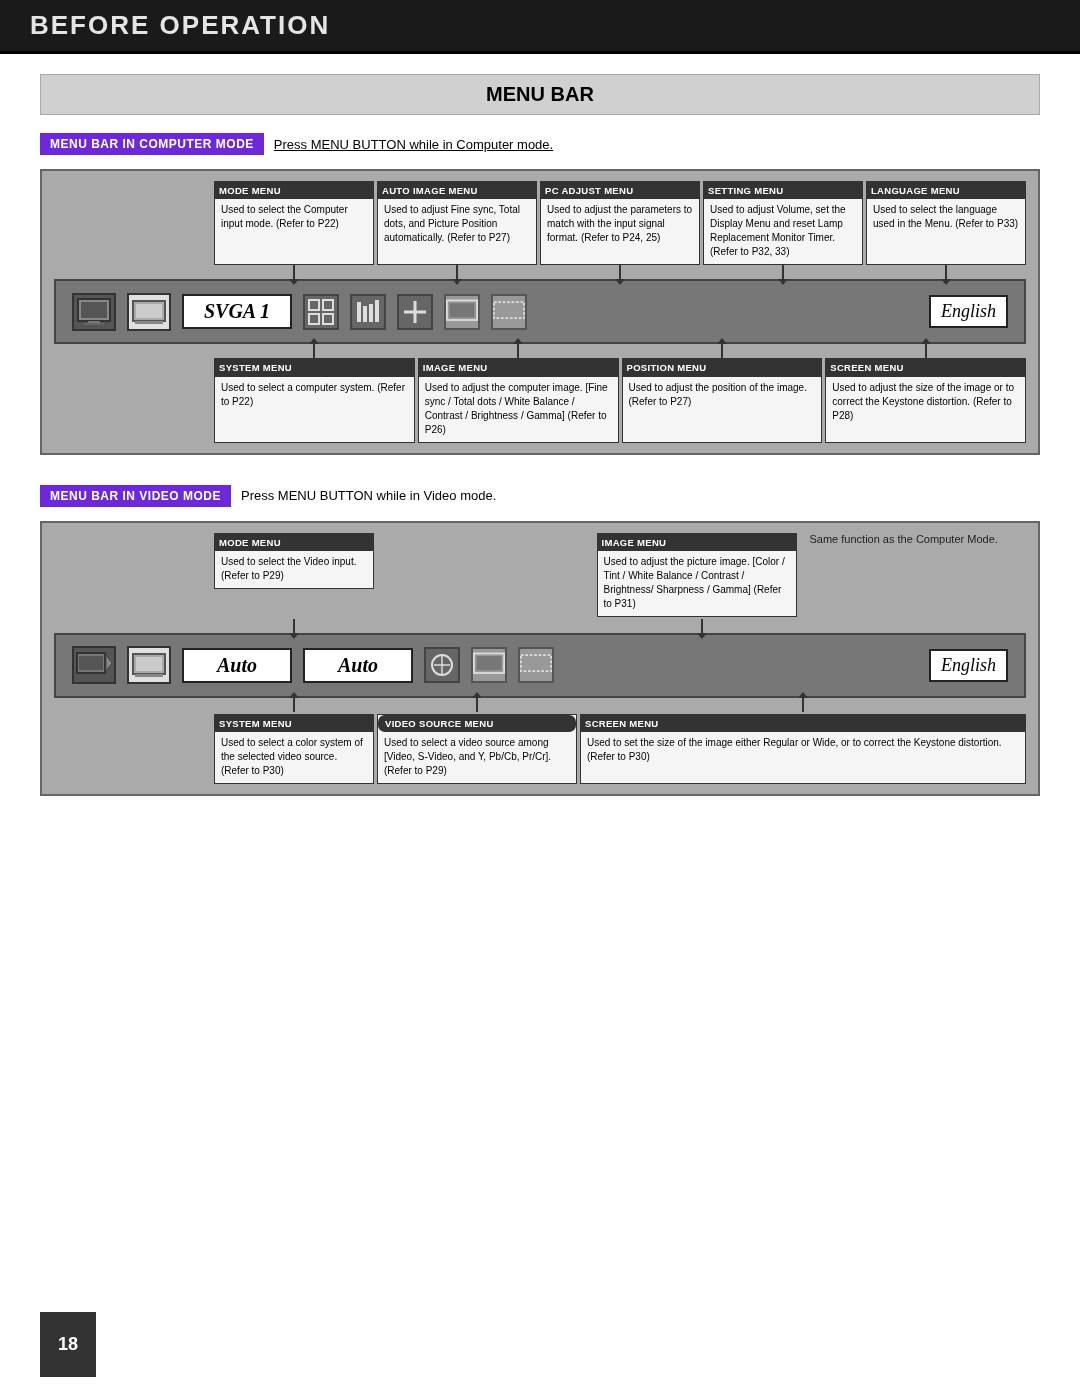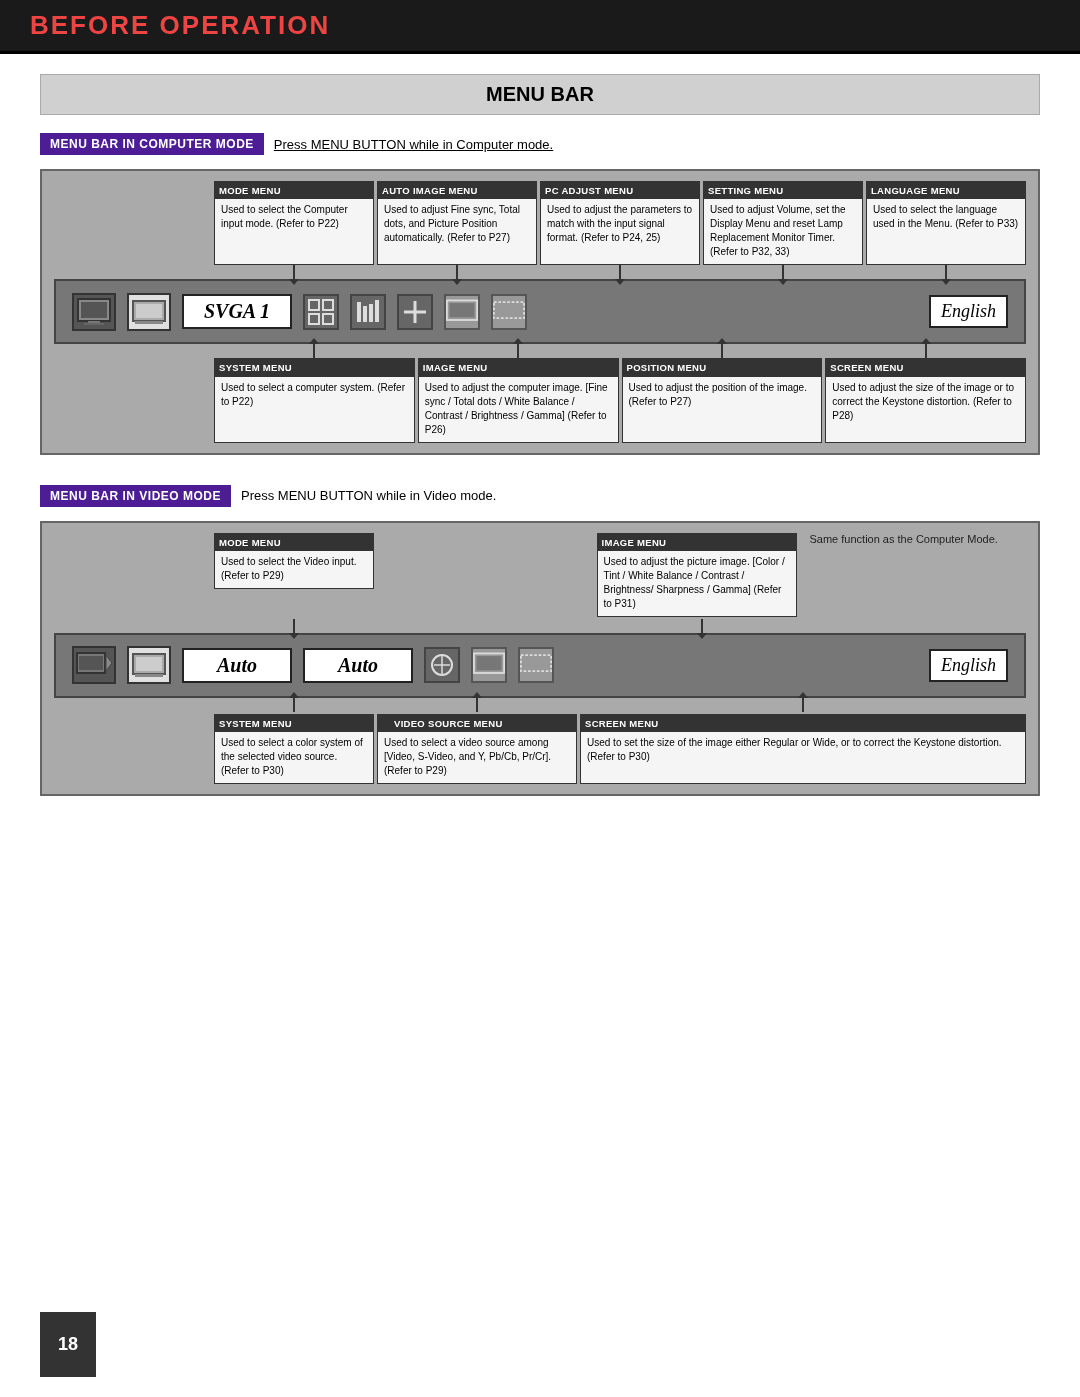--- a/index.html
+++ b/index.html
@@ -14,21 +14,21 @@
 
     
     .page-header {
       background: #1a1a1a;
       padding: 10px 30px;
       display: flex;
       align-items: center;
       border-bottom: 3px solid #000;
     }
     .page-header h1 {
-      color: #ef4444;
+      color: #e5e5e5;
       font-size: 26px;
       font-weight: bold;
       letter-spacing: 2px;
       text-transform: uppercase;
     }
 
     
     .content {
       padding: 20px 40px 40px 40px;
     }
@@ -40,21 +40,21 @@
       font-size: 20px;
       font-weight: bold;
       padding: 8px;
       margin-bottom: 18px;
       border: 1px solid #aaa;
     }
 
     
     .mode-badge {
       display: inline-block;
-      background: #4c1d95;
+      background: #6d28d9;
       color: #fff;
       font-size: 12px;
       font-weight: bold;
       padding: 4px 10px;
       margin-right: 10px;
       letter-spacing: 0.5px;
     }
 
     .mode-label-row {
       display: flex;
@@ -548,21 +548,21 @@
       </div>
 
       <div style="display:flex; margin-top:0;">
         <div style="width:160px; flex-shrink:0;"></div>
         <div style="display:flex; flex:1; gap:3px;">
           <div style="flex:0 0 160px; border:1.5px solid #333; padding:5px 6px; font-size:10px; line-height:1.4; background:#f5f5f5;">
             <span style="font-weight:bold;font-size:9.5px;background:#333;color:#fff;padding:2px 4px;margin:-5px -6px 4px -6px;display:block;text-transform:uppercase;letter-spacing:0.3px;">SYSTEM MENU</span>
             <span>Used to select a color system of the selected video source. (Refer to P30)</span>
           </div>
           <div style="flex:0 0 200px; border:1.5px solid #333; padding:5px 6px; font-size:10px; line-height:1.4; background:#f5f5f5;">
-            <span style="font-weight:bold;font-size:9.5px;background:#333;color:#fff;padding:2px 16px;margin:-5px -6px 4px -6px;display:block;text-transform:uppercase;letter-spacing:0.3px;">VIDEO SOURCE MENU</span>
+            <span style="font-weight:bold;font-size:9.5px;background:#333;color:#fff;padding:2px 7px;margin:-5px -6px 4px -6px;display:block;text-transform:uppercase;letter-spacing:0.3px;border-radius:7px;">VIDEO SOURCE MENU</span>
             <span>Used to select a video source among [Video, S-Video, and Y, Pb/Cb, Pr/Cr]. (Refer to P29)</span>
           </div>
           <div style="flex:1; border:1.5px solid #333; padding:5px 6px; font-size:10px; line-height:1.4; background:#f5f5f5;">
             <span style="font-weight:bold;font-size:9.5px;background:#333;color:#fff;padding:2px 4px;margin:-5px -6px 4px -6px;display:block;text-transform:uppercase;letter-spacing:0.3px;">SCREEN MENU</span>
             <span>Used to set the size of the image either Regular or Wide, or to correct the Keystone distortion. (Refer to P30)</span>
           </div>
         </div>
       </div>
 
     </div>

